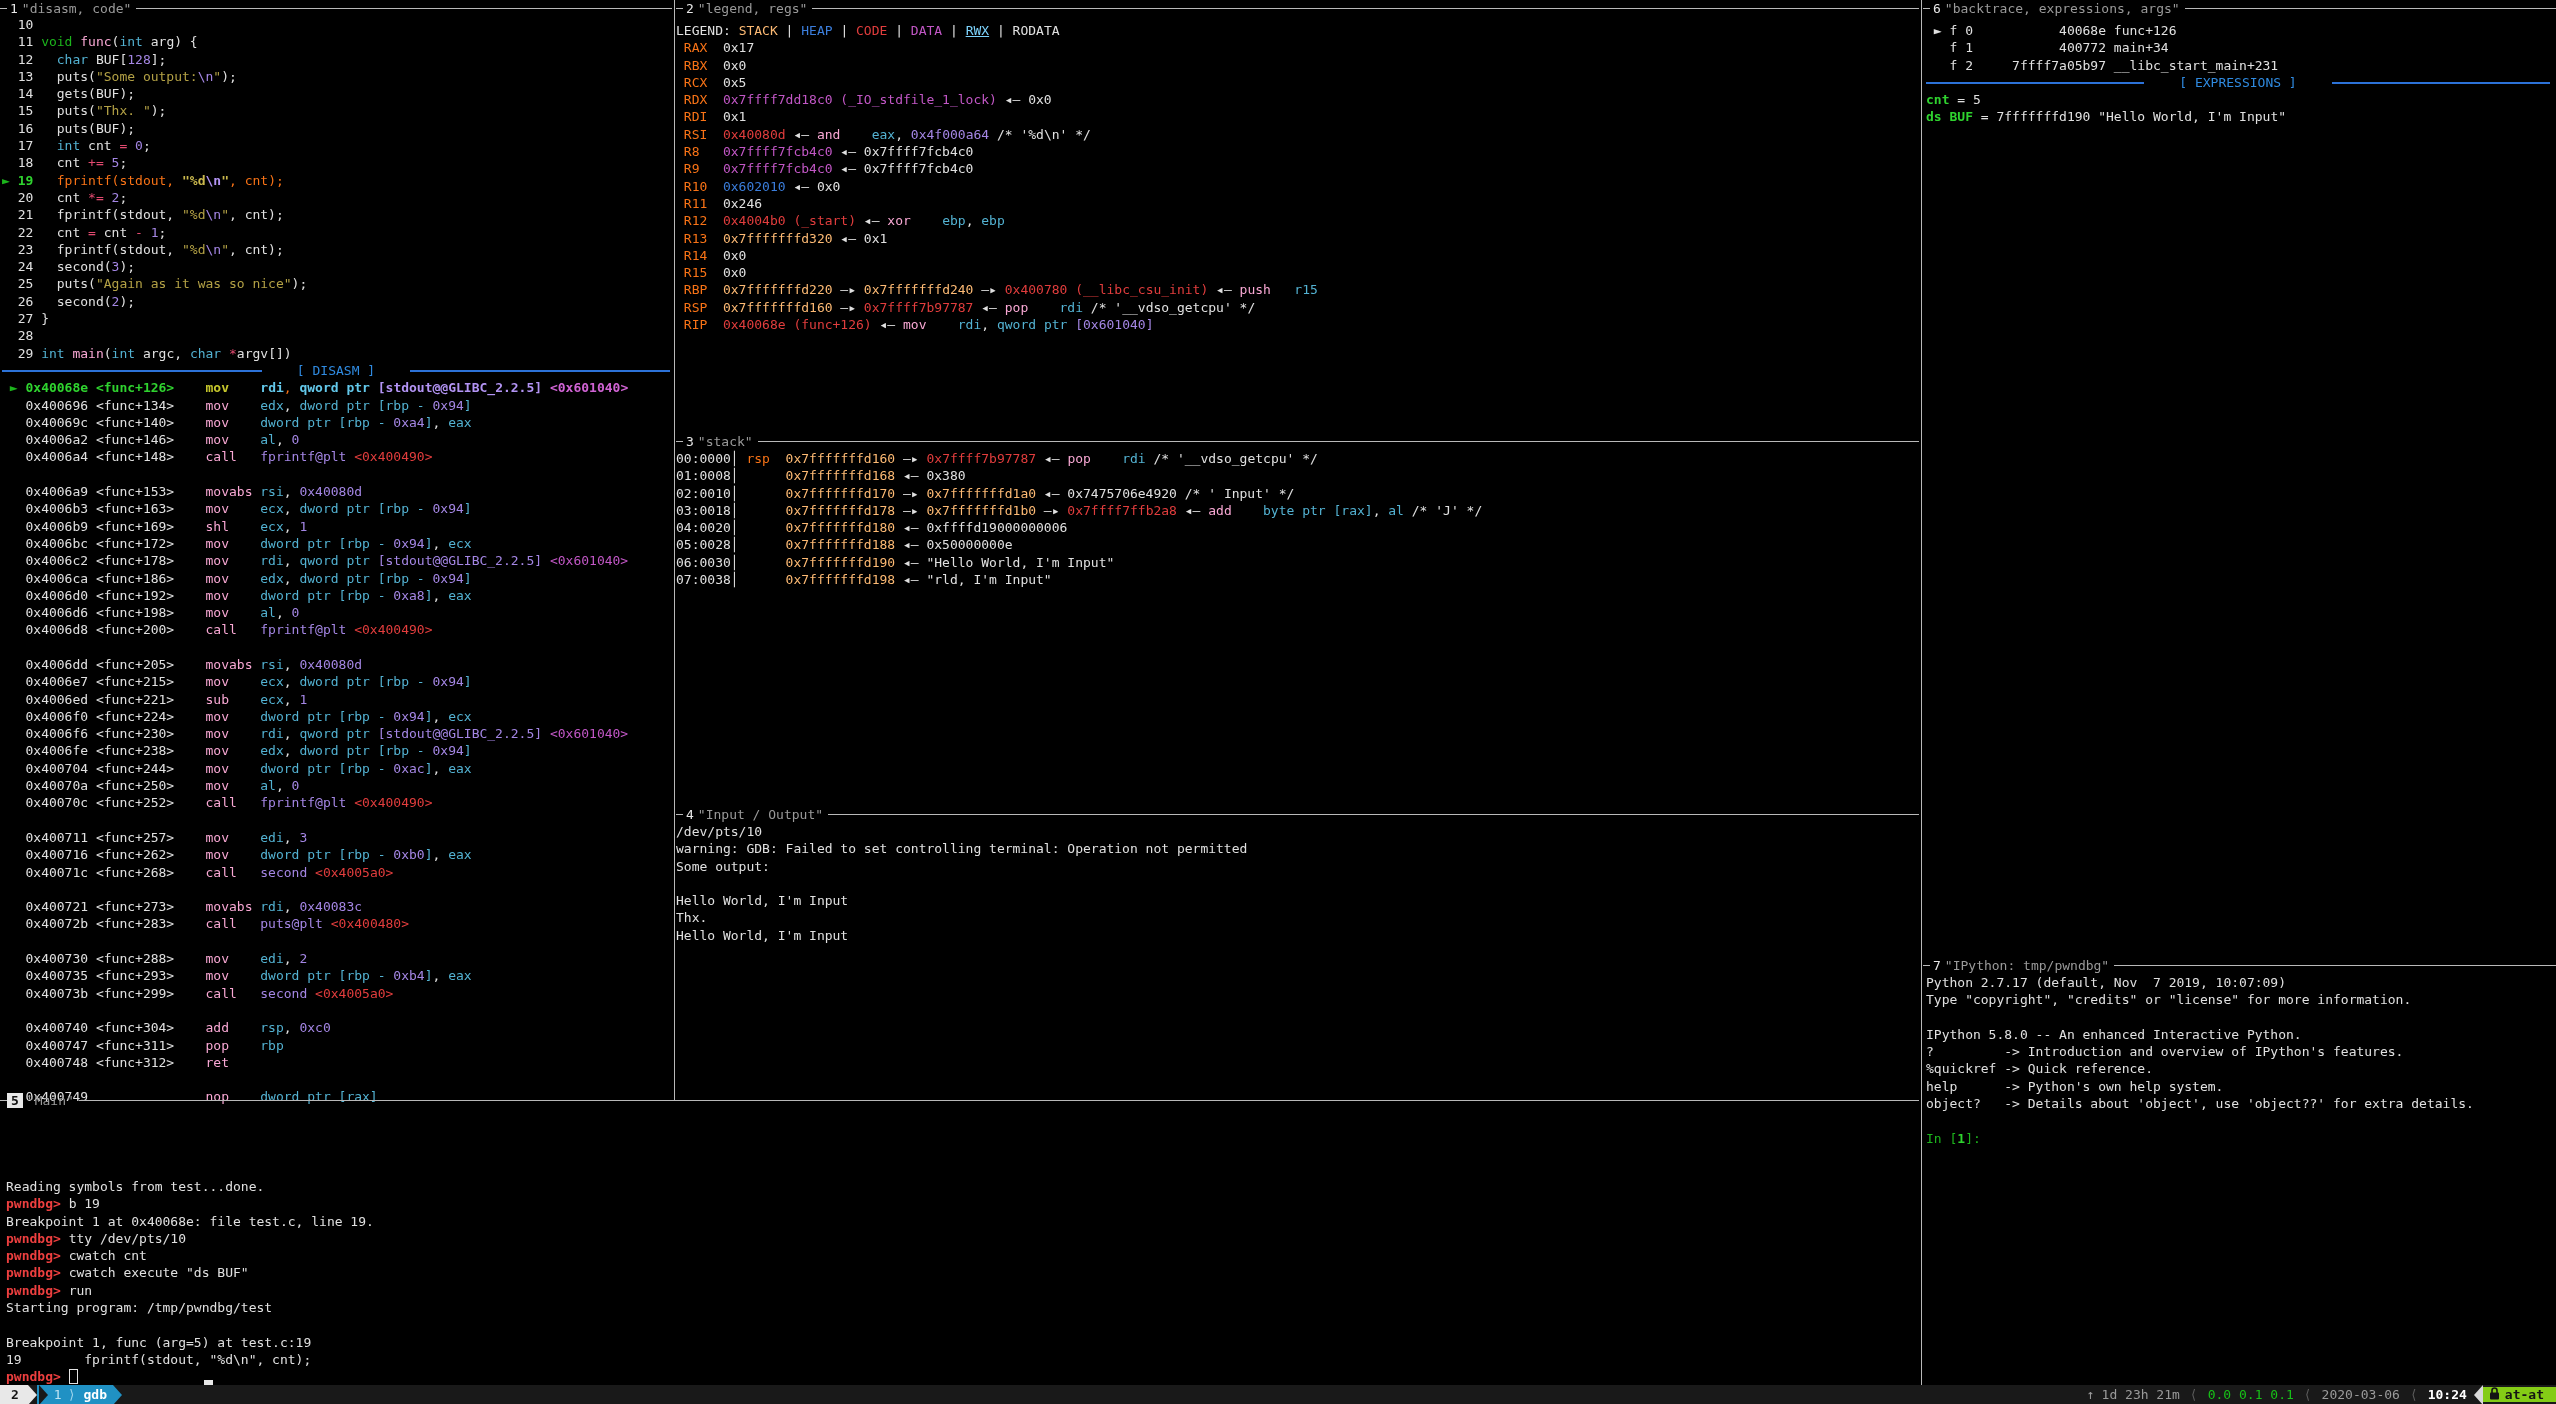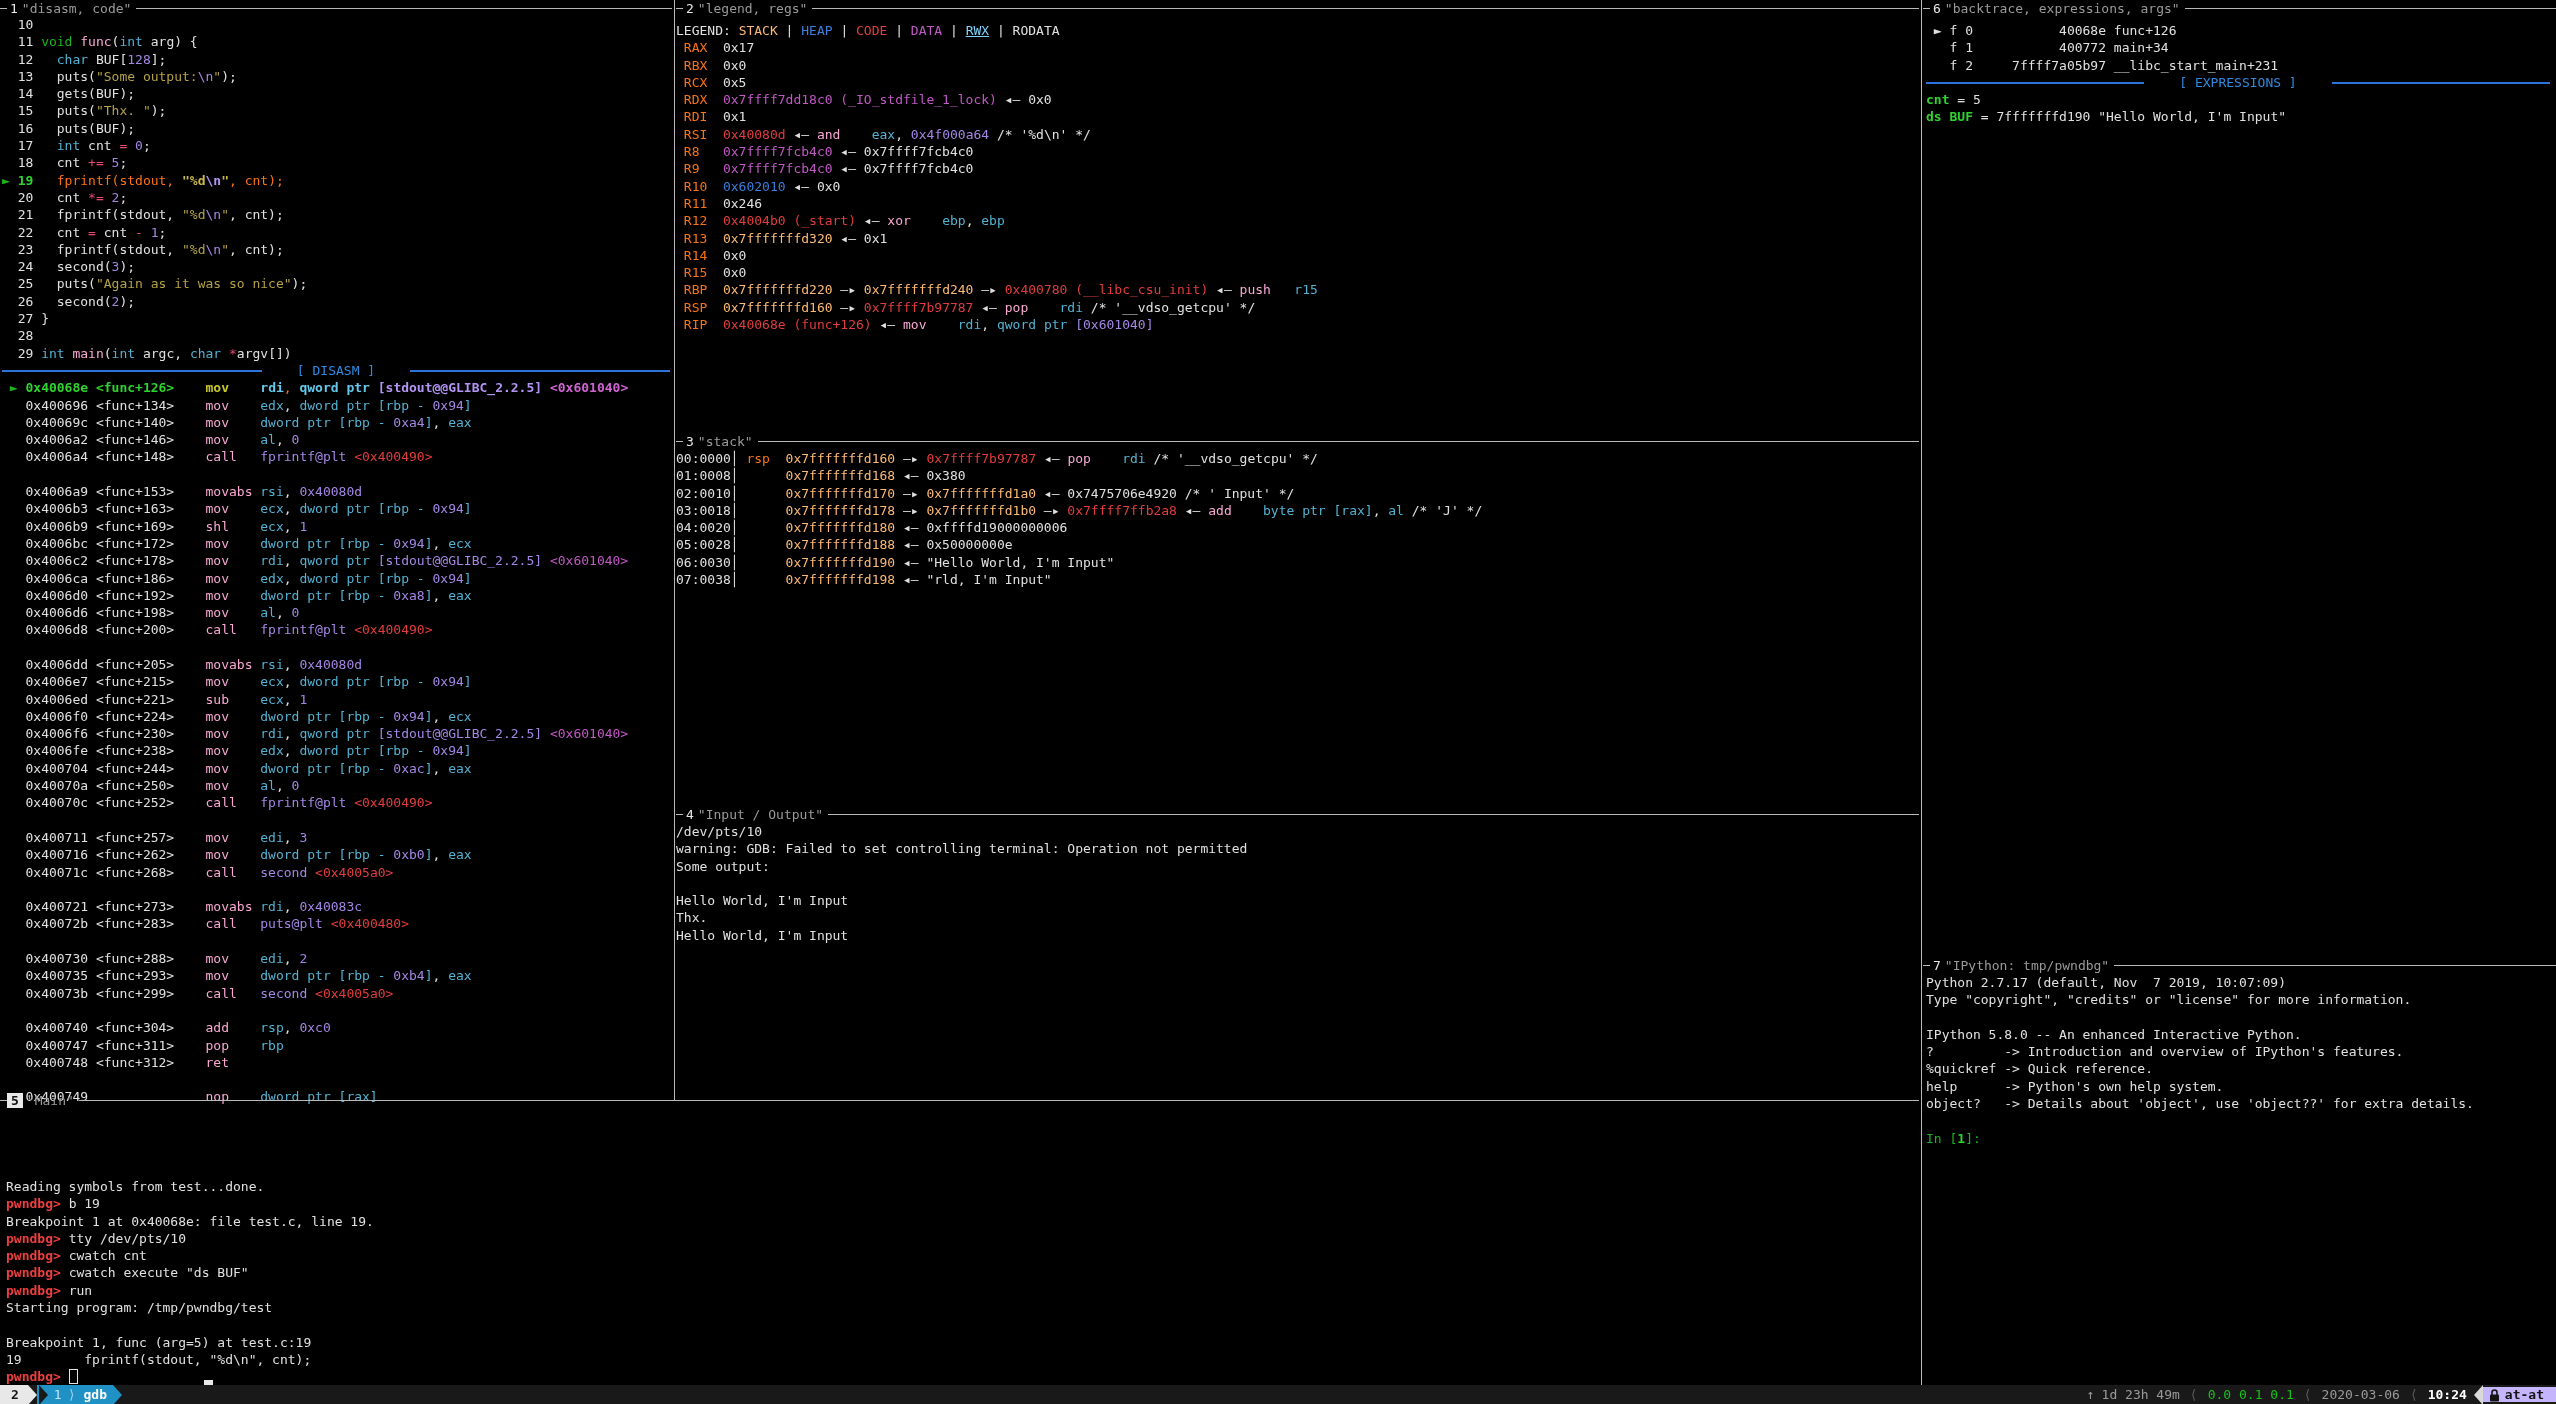--- a/index.html
+++ b/index.html
@@ -69,22 +69,22 @@
   .sb-win-name { color:#ffffff; font-weight:bold; }
   .pl-win-arrow { width:0; height:0; border-top:10px solid transparent; border-bottom:10px solid transparent;
                   border-left:9px solid #2091c4; }
   .sb-right { margin-left:auto; display:flex; align-items:center; height:19px; color:#9a9a9a; }
   .sb-right .sb-piece { padding:0 7px; white-space:pre; }
   .sb-load { color:#17c117; }
   .sb-time { color:#ffffff; font-weight:bold; }
   .sb-angle { color:#5d5d5d; padding:0 3px; }
   .pl-host-arrow { width:0; height:0; border-top:10px solid transparent; border-bottom:10px solid transparent;
                    border-right:9px solid #d9d9d9; }
-  .sb-host { background:#c4b5fd; color:#141414; font-weight:bold; height:15px;
-             display:flex; align-items:flex-end; padding:0 12px 0 6px; gap:5px; }
+  .sb-host { background:#84cc16; color:#141414; font-weight:bold; height:15px;
+             display:flex; align-items:flex-start; padding:0 12px 0 6px; gap:5px; }
 
   .stray { position:absolute; background:#e8e8e8; }
 </style>
 </head>
 <body>
 
 <div class="screen">
 
   <div class="vline" style="left:674px; top:0; height:1100px;"></div>
   <div class="vline" style="left:1921px; top:0; height:1386px;"></div>
@@ -147,21 +147,21 @@
       <span class="sb-window">
           <span class="pl-notch"></span>
           <span class="sb-win-index">1</span>
           <span class="sb-win-sep">⟩</span>
           <span class="sb-win-name">gdb</span>
         </span>
         <span class="pl-win-arrow"></span>
     </div>
     <div class="sb-right">
       <span class="sb-piece">↑</span>
-        <span class="sb-piece" style="padding-left:0;">1d 23h 49m</span>
+        <span class="sb-piece" style="padding-left:0;">1d 23h 21m</span>
       <span class="sb-angle">⟨</span>
       <span class="sb-piece sb-load">0.0 0.1 0.1</span>
       <span class="sb-angle">⟨</span>
       <span class="sb-piece">2020-03-06</span>
       <span class="sb-angle">⟨</span>
       <span class="sb-piece sb-time">10:24</span>
       <span class="pl-host-arrow"></span>
       <span class="sb-host">
           <svg width="11" height="13" viewBox="0 0 11 13">
             <rect x="1" y="5.5" width="9" height="7" rx="1" fill="#141414"></rect>

